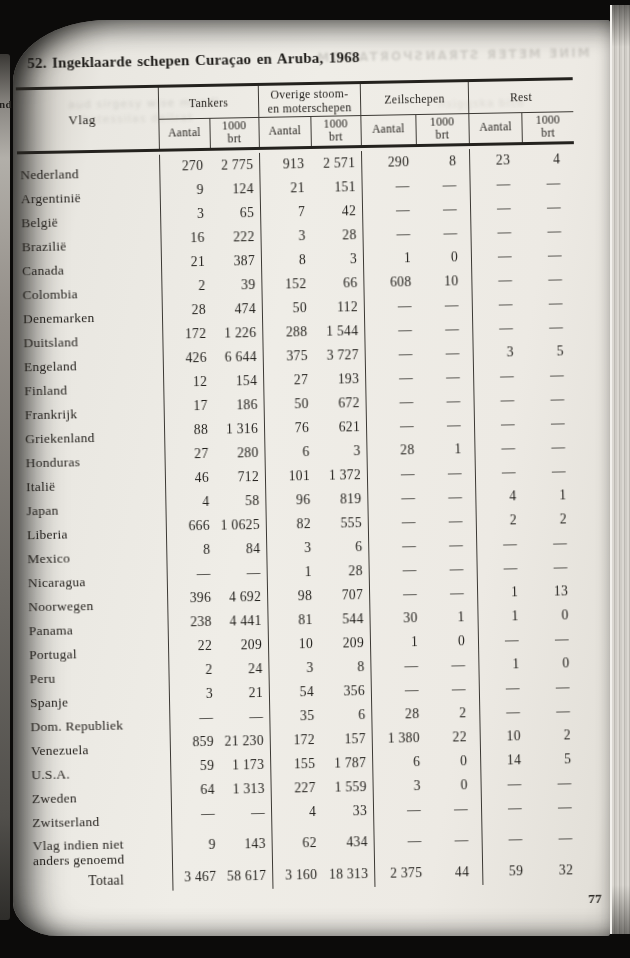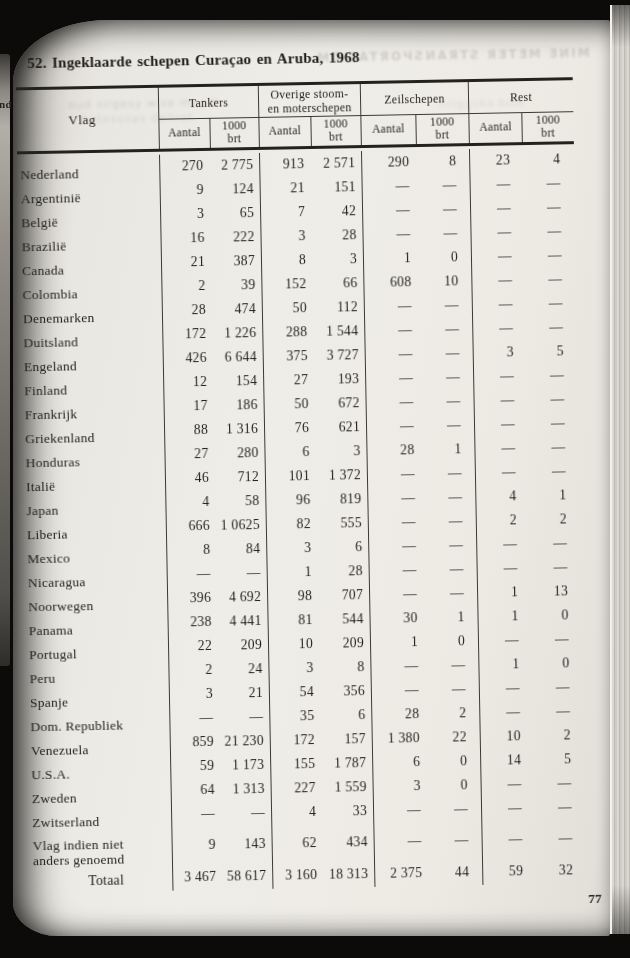--- a/index.html
+++ b/index.html
@@ -4,21 +4,21 @@
 <style>
   html,body{
     margin:0; padding:0;
     width:630px; height:958px;
     overflow:hidden;
     background:#0c0b0a;
     font-family:"Liberation Serif","DejaVu Serif",serif;
   }
   
   .spine-sliver{
-    position:absolute; left:0; top:54px; width:10px; height:612px;
+    position:absolute; left:0; top:54px; width:10px; height:866px;
     background:linear-gradient(180deg,#3a3835 0%,#8b8883 6%,#b2afa9 12%,#948f89 30%,#6e6b66 62%,#514f4b 88%,#2e2d2a 100%);
     border-radius:0 3px 3px 0;
   }
   .spine-fragment{
     position:absolute; left:-1px; top:44px;
     font-size:11px; font-weight:700; color:#23211e;
     letter-spacing:0.5px;
   }
   
   .page{

